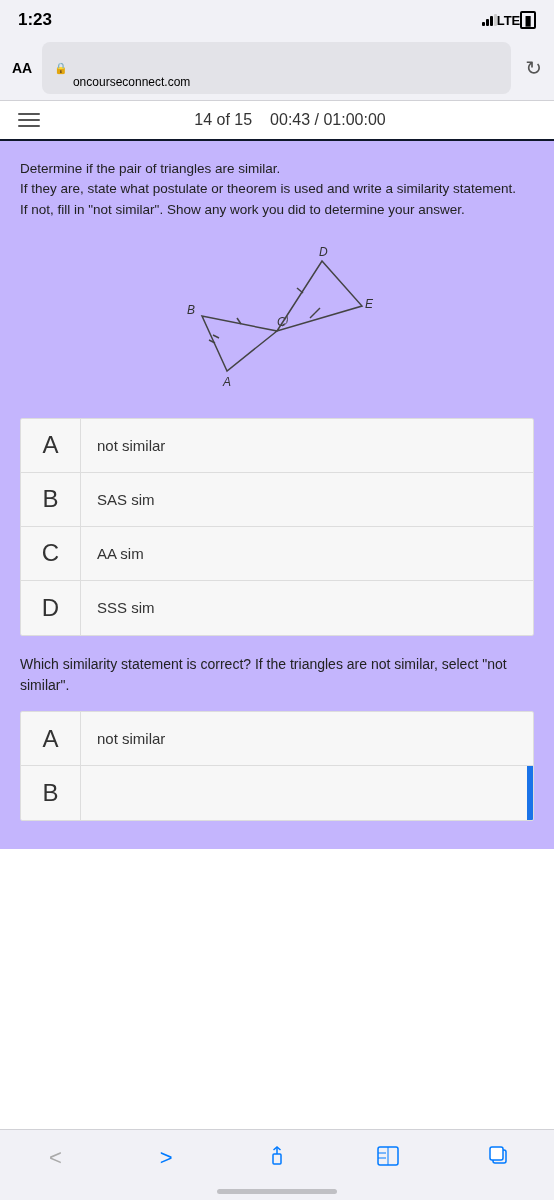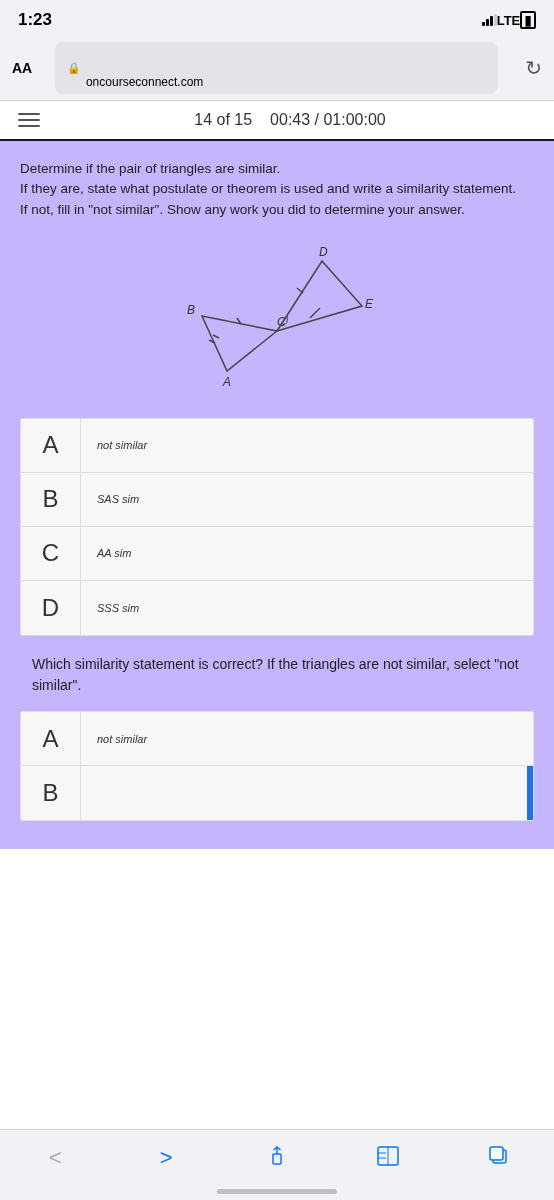--- a/index.html
+++ b/index.html
@@ -42,21 +42,21 @@
       background: #000;
       border-radius: 1px;
     }
 
     
     .browser-bar {
       background: #f1f1f6;
       padding: 6px 12px;
       display: flex;
       align-items: center;
-      gap: 23px;
+      gap: 10px;
       border-bottom: 1px solid #d1d1d6;
     }
     .browser-aa {
       font-size: 14px;
       font-weight: 600;
       color: #000;
     }
     .browser-url-container {
       flex: 1;
       background: #e3e3e8;
@@ -168,36 +168,34 @@
       align-items: center;
       justify-content: center;
       font-size: 24px;
       font-weight: 300;
       color: #333;
       border-right: 1px solid #ddd;
       align-self: stretch;
     }
     .answer-text {
       padding: 12px 16px;
-      font-size: 11px;
+      font-size: 15px;
       color: #333;
       flex: 1;
-      font-style: italic;
     }
 
     
     .second-question {
       padding: 0 0 10px 0;
     }
     .second-question-text {
       font-size: 14px;
       color: #222;
       line-height: 1.55;
       margin-bottom: 14px;
-      margin-left: 12px;
     }
 
     
     .bottom-nav {
       position: fixed;
       bottom: 0;
       left: 0;
       width: 554px;
       background: #f1f1f6;
       border-top: 1px solid #d1d1d6;

